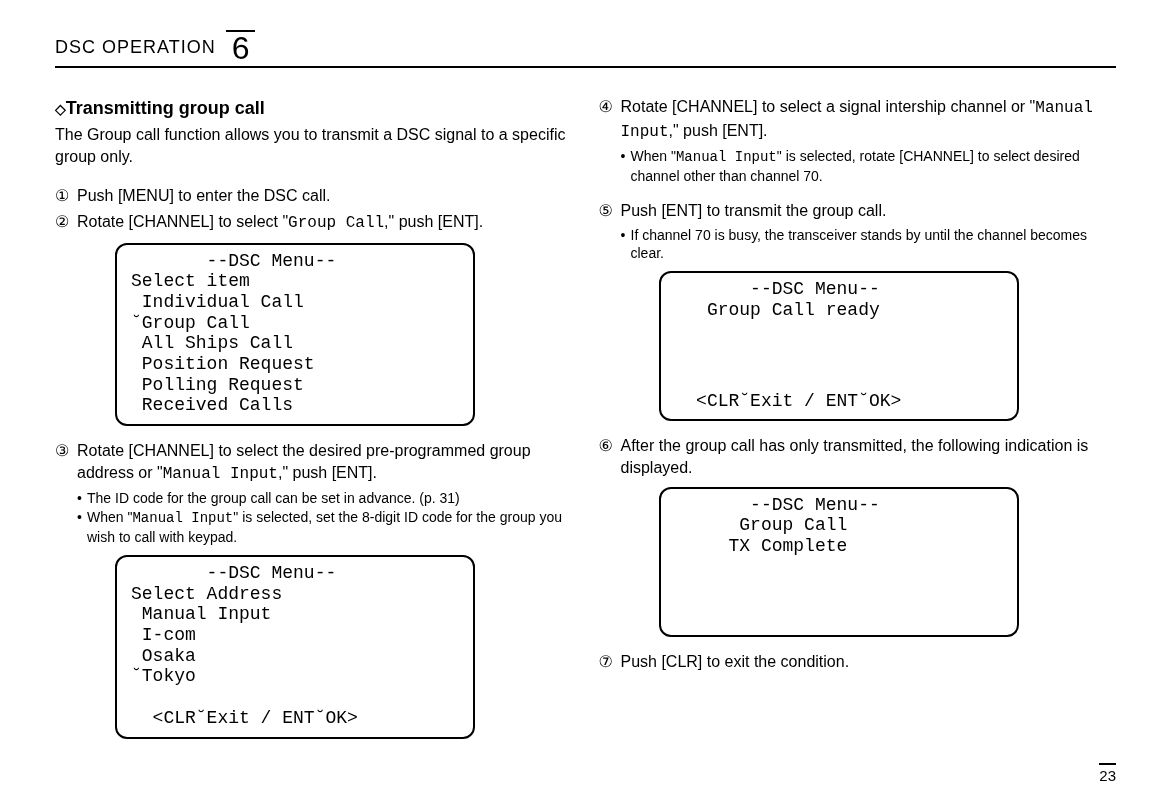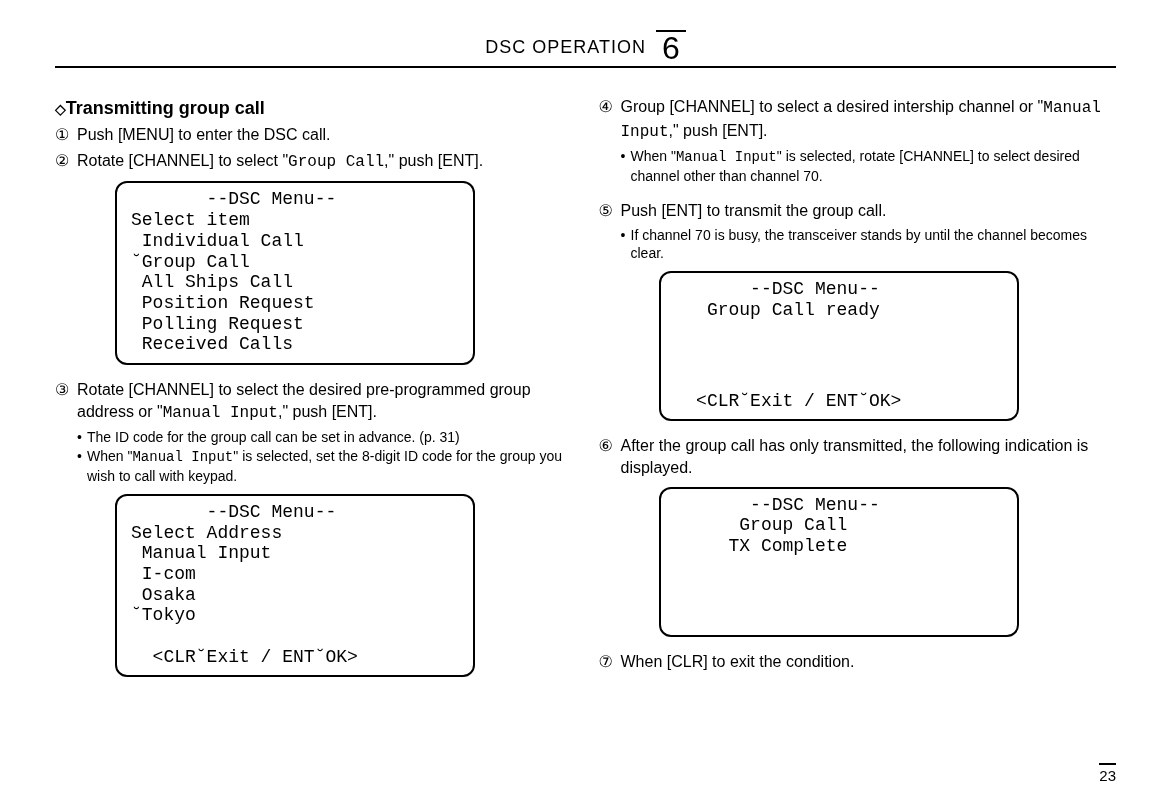--- a/index.html
+++ b/index.html
@@ -11,21 +11,21 @@
     }
     .page {
       width: 1161px;
       height: 804px;
       position: relative;
       box-sizing: border-box;
       padding: 30px 45px 30px 55px;
     }
     .header {
       display: flex;
-      justify-content: center;
+      justify-content: flex-start;
       align-items: center;
       gap: 10px;
       border-bottom: 2px solid #000;
       padding-bottom: 2px;
       margin-bottom: 28px;
     }
     .header-title {
       font-size: 18px;
       letter-spacing: 1px;
     }
@@ -124,20 +124,21 @@
   </div>
 
   <div class="columns">
 
     <div class="col">
 
       <div class="section-title">
         <span class="diamond">◇</span><span>Transmitting group call</span>
       </div>
 
+      <div class="intro">The Group call function allows you to transmit a DSC signal to a specific group only.</div>
 
       <div class="step">
         <span class="circled">①</span>
         <div class="step-content">Push [MENU] to enter the DSC call.</div>
       </div>
 
       <div class="step">
         <span class="circled">②</span>
         <div class="step-content">
           <span>Rotate [CHANNEL] to select "</span><span class="mono">Group Call</span><span>," push [ENT].</span>
@@ -182,21 +183,21 @@
 
   &lt;CLR˘Exit / ENT˘OK&gt;</div>
 
     </div>
 
     <div class="col">
 
       <div class="step">
         <span class="circled">④</span>
         <div class="step-content">
-          <span>Group [CHANNEL] to select a desired intership channel or "</span><span class="mono">Manual Input</span><span>," push [ENT].</span>
+          <span>Rotate [CHANNEL] to select a signal intership channel or "</span><span class="mono">Manual Input</span><span>," push [ENT].</span>
         </div>
       </div>
 
       <div class="sub">
         <div class="sub-item">
           <span class="bullet">•</span>
           <span>
             <span>When "</span><span class="mono">Manual Input</span><span>" is selected, rotate [CHANNEL] to select desired channel other than channel 70.</span>
           </span>
         </div>
@@ -230,20 +231,20 @@
 
       <div class="lcd lcd-tall">
         <div>       --DSC Menu--
       Group Call
      TX Complete</div>
         <div class="lcd-spacer"></div>
       </div>
 
       <div class="step">
         <span class="circled">⑦</span>
-        <div class="step-content">When [CLR] to exit the condition.</div>
+        <div class="step-content">Push [CLR] to exit the condition.</div>
       </div>
 
     </div>
   </div>
 
   <div class="page-num">23</div>
 </div>
 
 </body></html>

